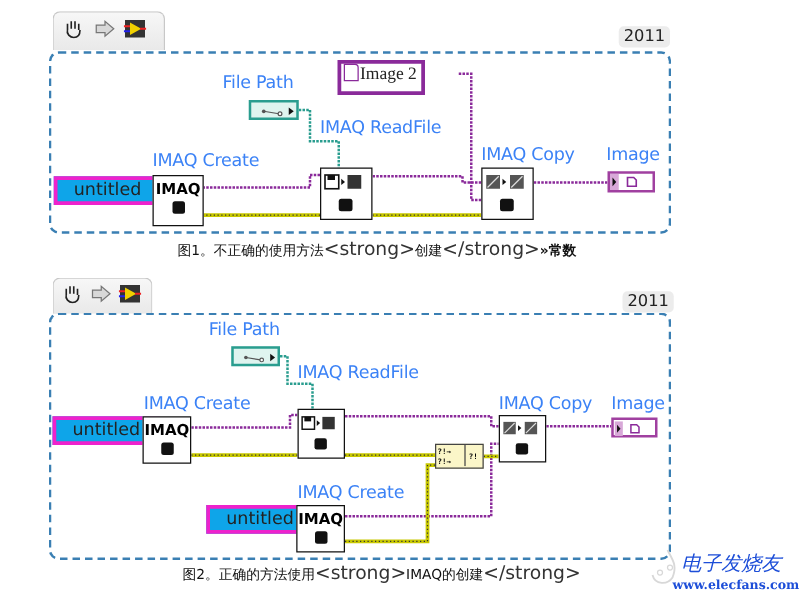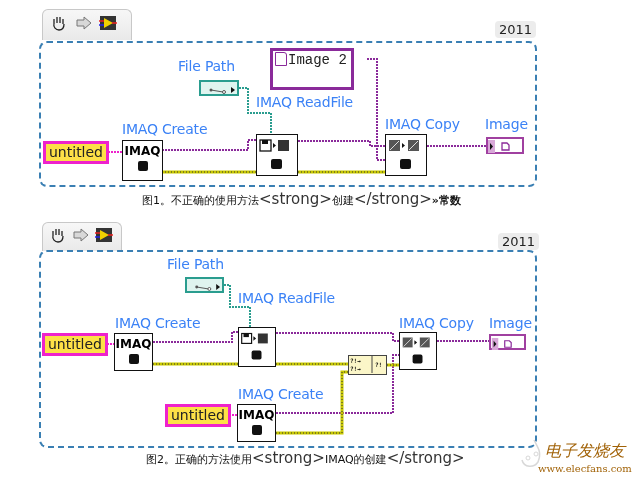--- a/index.html
+++ b/index.html
@@ -3,31 +3,31 @@
 <meta charset="utf-8">
 <style>
   html,body{margin:0;padding:0;background:#ffffff;}
   body{width:644px;height:486px;position:relative;overflow:hidden;font-family:"Liberation Sans","DejaVu Sans",sans-serif;}
   .abs{position:absolute;}
   .toolbar-tab{position:absolute;background:linear-gradient(#f7f7f7,#e9e9e9);border:1px solid #c8c8c8;border-bottom:none;border-radius:6px 6px 0 0;}
   .tb-icon{position:absolute;top:5px;width:18px;height:16px;}
   .year-badge{position:absolute;background:#ececec;border-radius:4px;font-size:13px;color:#222;padding:1px 4px;font-family:"DejaVu Sans",sans-serif;}
   .frame{position:absolute;border:2px dashed #3a7fb3;border-radius:8px;}
   .label{position:absolute;font-size:14px;color:#3b82f6;font-family:"DejaVu Sans",sans-serif;white-space:nowrap;letter-spacing:-0.2px;}
-  .str-const{position:absolute;border:3px solid #ee22cc;background:#fde047;font-size:14px;color:#222;font-family:"DejaVu Sans",sans-serif;padding:0 3px;line-height:17px;height:17px;}
+  .str-const{position:absolute;border:3px solid #ee22cc;background:#0ea5e9;font-size:14px;color:#222;font-family:"DejaVu Sans",sans-serif;padding:0 13px;line-height:17px;height:17px;}
   .node{position:absolute;background:#fff;border:1.5px solid #111;box-sizing:border-box;}
   .caption{position:absolute;font-size:11px;color:#111;white-space:nowrap;font-family:"DejaVu Sans",sans-serif;}
   .caption .tag{font-size:15px;color:#333;}
   .caption b{font-weight:bold;}
   svg.wires{position:absolute;left:0;top:0;}
   .path-ctrl{position:absolute;border:2px solid #2a9d8f;background:#dff4ef;box-sizing:border-box;}
   .img-ind{position:absolute;border:2px solid #a040a0;background:#fff;box-sizing:border-box;}
-  .img-const{position:absolute;border:3px solid #8a2a9a;background:#fff;font-size:14px;color:#222;padding:0 4px 18px 2px;line-height:18px;height:18px;font-family:Liberation Mono, monospace;}
+  .img-const{position:absolute;border:3px solid #8a2a9a;background:#fff;font-size:14px;color:#222;padding:0 4px 4px 2px;line-height:18px;height:18px;font-family:Liberation Serif, serif;}
   .merge{position:absolute;background:#fbf6c8;border:1.5px solid #444;box-sizing:border-box;font-size:8px;font-weight:bold;font-family:"DejaVu Sans Mono",monospace;}
-  .watermark{position:absolute;color:#a16207;font-family:"DejaVu Serif",serif;}
+  .watermark{position:absolute;color:#1d4ed8;font-family:"DejaVu Serif",serif;}
 </style>
 </head>
 <body>
 
 <div>
   <div class="toolbar-tab" style="left:42px;top:9px;width:88px;height:30px;">
     <svg class="tb-icon" style="left:7px;" viewBox="0 0 18 16">
         <path d="M4 9 V4 M7 8 V2 M10 8 V2 M13 9 V4 M4 9 C3 12 6 15 9 15 C12 15 14 13 14 9" fill="none" stroke="#222" stroke-width="1.3"></path>
       </svg>
     <svg class="tb-icon" style="left:32px;" viewBox="0 0 18 16">
@@ -225,14 +225,14 @@
   </div>
 </div>
 
 <div>
   <svg class="abs" style="left:520px;top:438px;" width="26" height="32" viewBox="0 0 26 32">
       <path d="M14 2 C18 10 22 14 18 24 C14 30 4 30 2 22" fill="none" stroke="#d8d8d8" stroke-width="1.5"></path>
       <circle cx="8" cy="20" r="2" fill="none" stroke="#d8d8d8"></circle>
       <circle cx="16" cy="16" r="2" fill="none" stroke="#d8d8d8"></circle>
     </svg>
   <div class="watermark" style="left:545px;top:441px;font-size:16px;font-style:italic;">电子发烧友</div>
-  <div class="watermark" style="left:538px;top:463px;font-size:10px;">www.elecfans.com</div>
+  <div class="watermark" style="left:538px;top:463px;font-size:10px;font-weight:bold;">www.elecfans.com</div>
 </div>
 
 </body></html>

